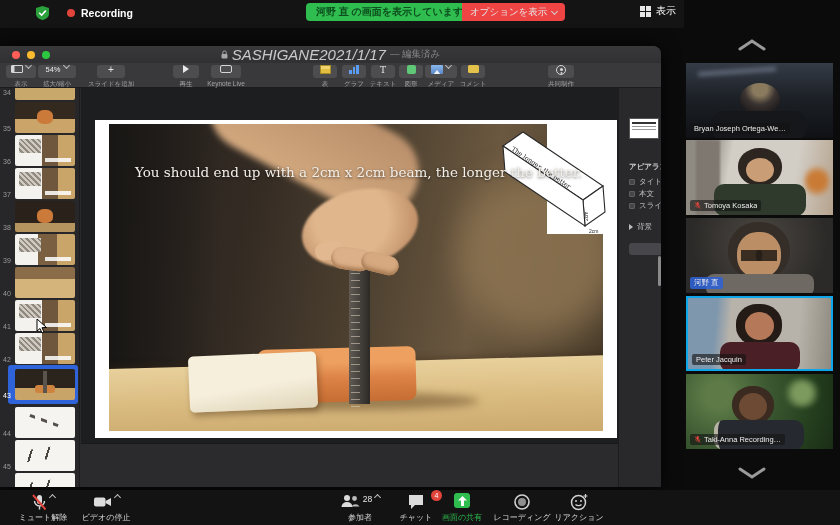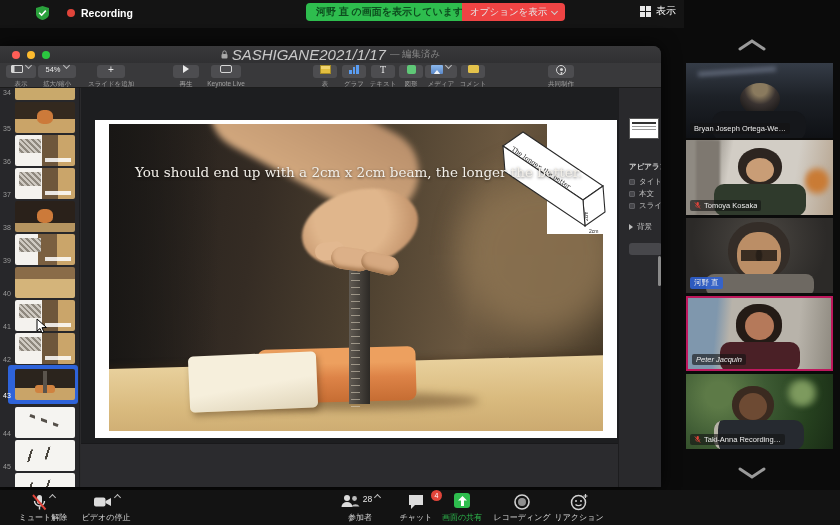--- a/index.html
+++ b/index.html
@@ -130,21 +130,21 @@
     background:radial-gradient(circle,#c97b35 0 40%,rgba(201,123,53,0) 75%); filter:blur(2px); }
   .p2 .phead { left:52px; top:8px; width:44px; height:38px; border-radius:48%; background:#2d2520; }
   .p2 .pface { left:60px; top:18px; width:28px; height:24px; border-radius:50%; background:#c99d76; }
   .p2 .pbody { left:28px; top:44px; width:92px; height:32px; border-radius:10px; background:#2f3a2c; }
   .p3 .pbg { background:radial-gradient(circle at 50% 30%,#4c4843 0,#2c2a28 75%); }
   .p3 .phead { left:42px; top:4px; width:62px; height:58px; border-radius:48%; background:#342d28; }
   .p3 .pface { left:51px; top:14px; width:44px; height:46px; border-radius:46%; background:#bb8e66; }
   .p3 .pglasses { left:55px; top:32px; width:36px; height:11px;
     background:radial-gradient(circle at 24% 50%,rgba(35,28,22,.85) 0 42%,transparent 48%),radial-gradient(circle at 76% 50%,rgba(35,28,22,.85) 0 42%,transparent 48%); }
   .p3 .pbody { left:20px; top:56px; width:108px; height:22px; border-radius:8px; background:#6e6962; }
-  .p4 { border:2px solid #be185d;font-style:italic; }
+  .p4 { border:2px solid #0ea5e9; }
   .p4 .pbg { background:linear-gradient(95deg,#7f97ad 0 20%,#b8b3aa 30% 76%,#8f8a80 100%); }
   .p4 .phead { left:48px; top:6px; width:46px; height:42px; border-radius:46%; background:#241b16; }
   .p4 .pface { left:57px; top:14px; width:29px; height:28px; border-radius:50%; background:#b5795a; }
   .p4 .pbody { left:32px; top:44px; width:80px; height:30px; border-radius:10px; background:#4a2026; }
   .p5 .pbg { background:radial-gradient(circle at 22% 28%,#5d7a47 0 10%,#3d5a33 38%,#26411f 72%,#1a2d16 100%); }
   .p5 .pbg::after { content:''; position:absolute; left:96px; top:4px; width:40px; height:30px; border-radius:50%;
     background:radial-gradient(circle,#7d9a5e 0 35%,rgba(125,154,94,0) 72%); filter:blur(2px); }
   .p5 .phead { left:46px; top:12px; width:42px; height:38px; border-radius:48%; background:#3a2a20; }
   .p5 .pface { left:53px; top:19px; width:28px; height:27px; border-radius:50%; background:#6d4a33; }
   .p5 .pbody { left:28px; top:46px; width:90px; height:30px; border-radius:10px; background:#262a30;

